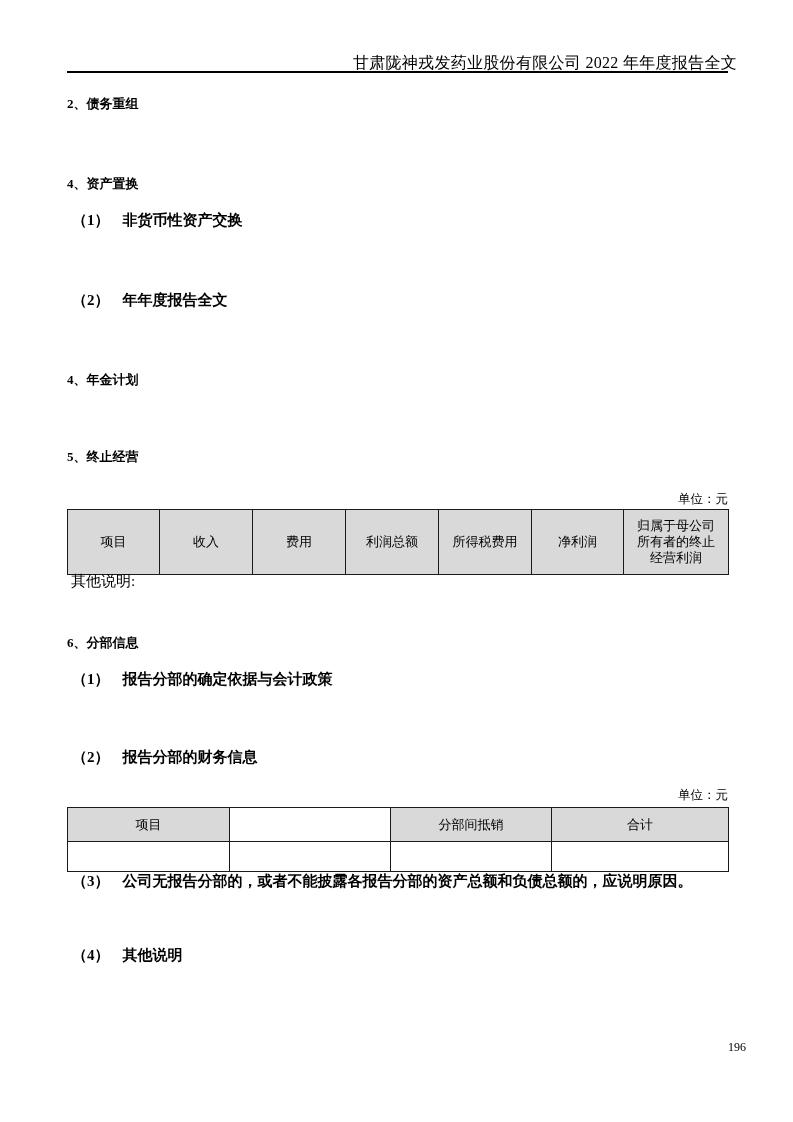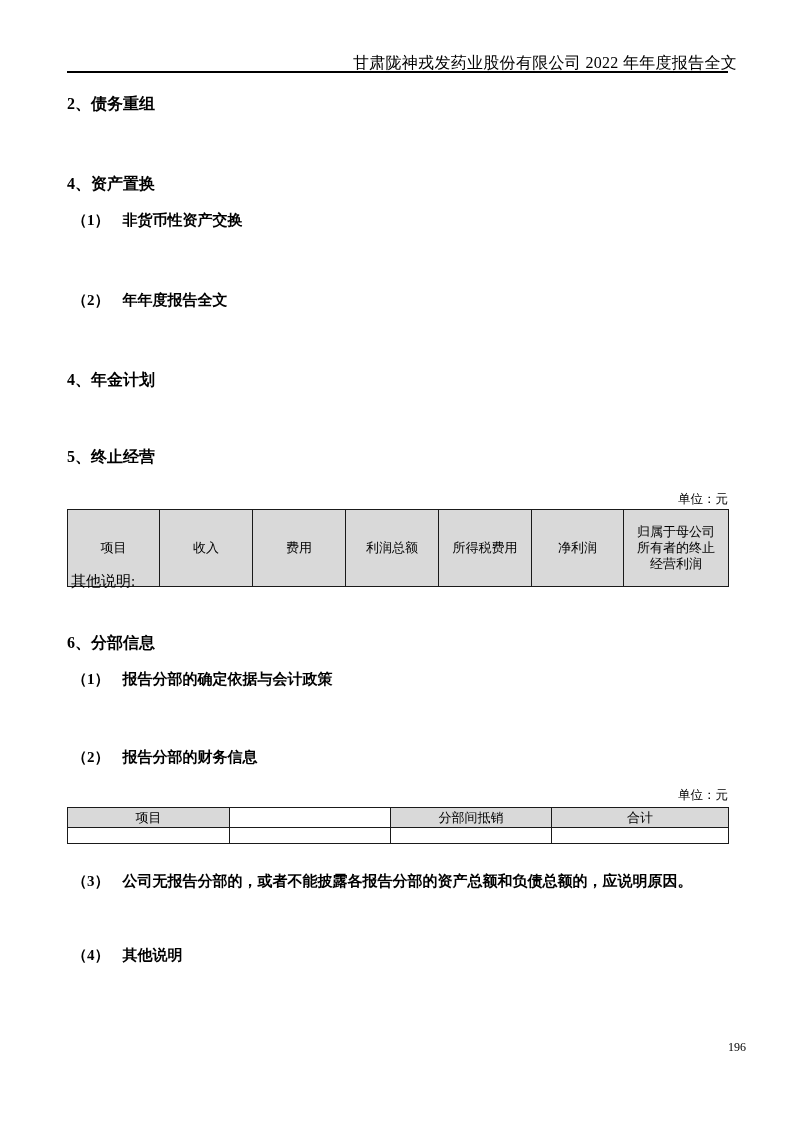--- a/index.html
+++ b/index.html
@@ -22,21 +22,21 @@
   }
   .header-rule {
     top: 71px; left: 67px; width: 661px;
     border-top: 2px solid #000;
     height: 0;
   }
 
   
   .heading {
     left: 67px;
-    font-size: 16px; font-weight: 700;
+    font-size: 13px; font-weight: 700;
     white-space: nowrap; line-height: 18px;
   }
   .subitem {
     left: 72px;
     font-size: 15px; font-weight: 700;
     white-space: nowrap; line-height: 18px;
   }
   .subitem .marker { margin-right: 13px; }
 
   .unit-note {
@@ -53,30 +53,30 @@
     border-collapse: collapse;
     table-layout: fixed;
     width: 661px;
   }
   th, td {
     border: 1px solid #1a1a1a;
     font-size: 13px;
     font-weight: 400;
     text-align: center;
     vertical-align: middle;
-    padding: 0 4px;
+    padding: 7px 4px;
     overflow: hidden;
   }
   .t1 { top: 509px; left: 67px; }
   .t1 th {
     background: var(--header-bg, #d9d9d9);
     height: 50px;
     line-height: 16px;
   }
-  .t1 th.wide { padding: 13px 10px; margin-top: 44px; }
+  .t1 th.wide { padding: 2px 10px; margin-top: 44px; }
 
   .t2 { top: 807px; left: 67px; }
   .t2 th { background: var(--header-bg, #d9d9d9); height: 19px; line-height: 16px; }
   .t2 th.blank { background: #ffffff; }
   .t2 td { height: 15px; background: #ffffff; }
 
   .page-number {
     left: 699px; top: 1040px;
     font-size: 12px;
     margin-left: 29px;

